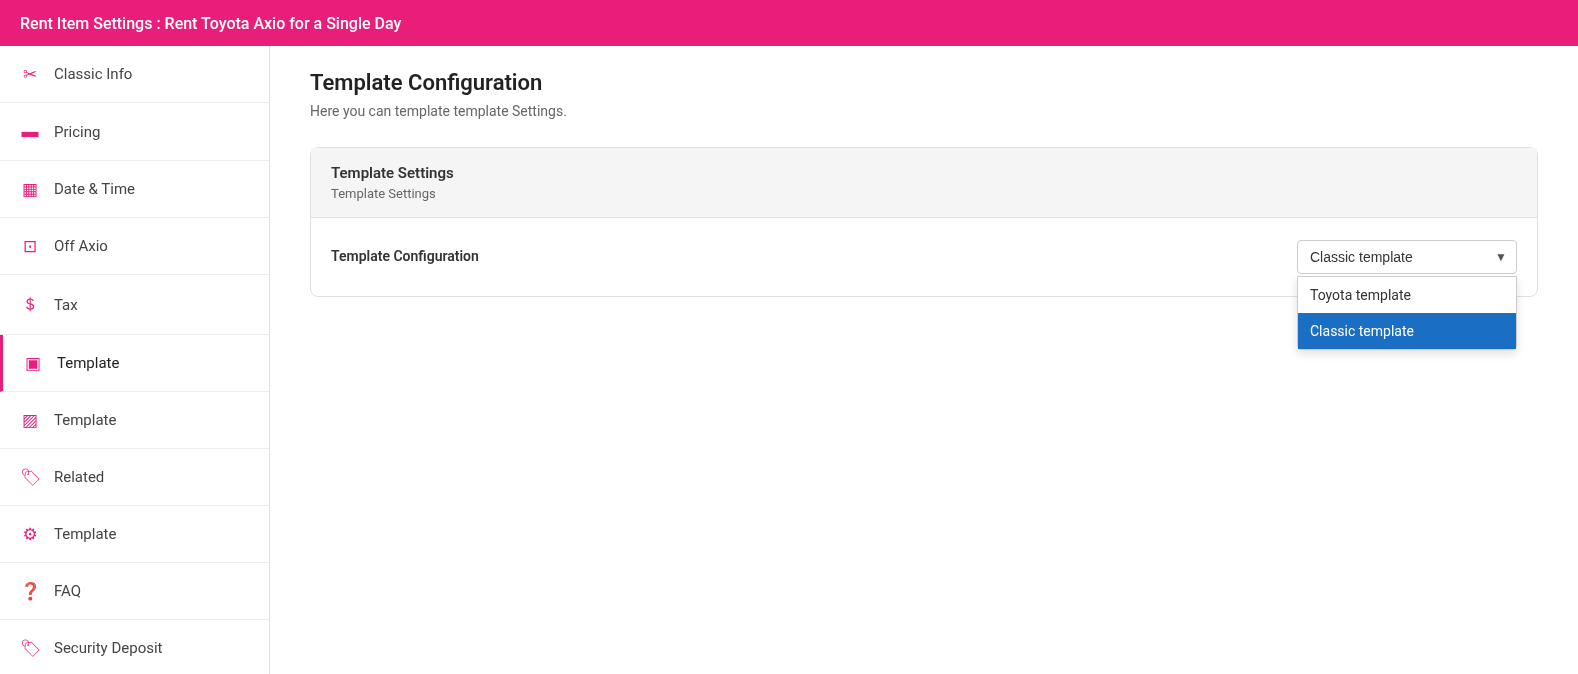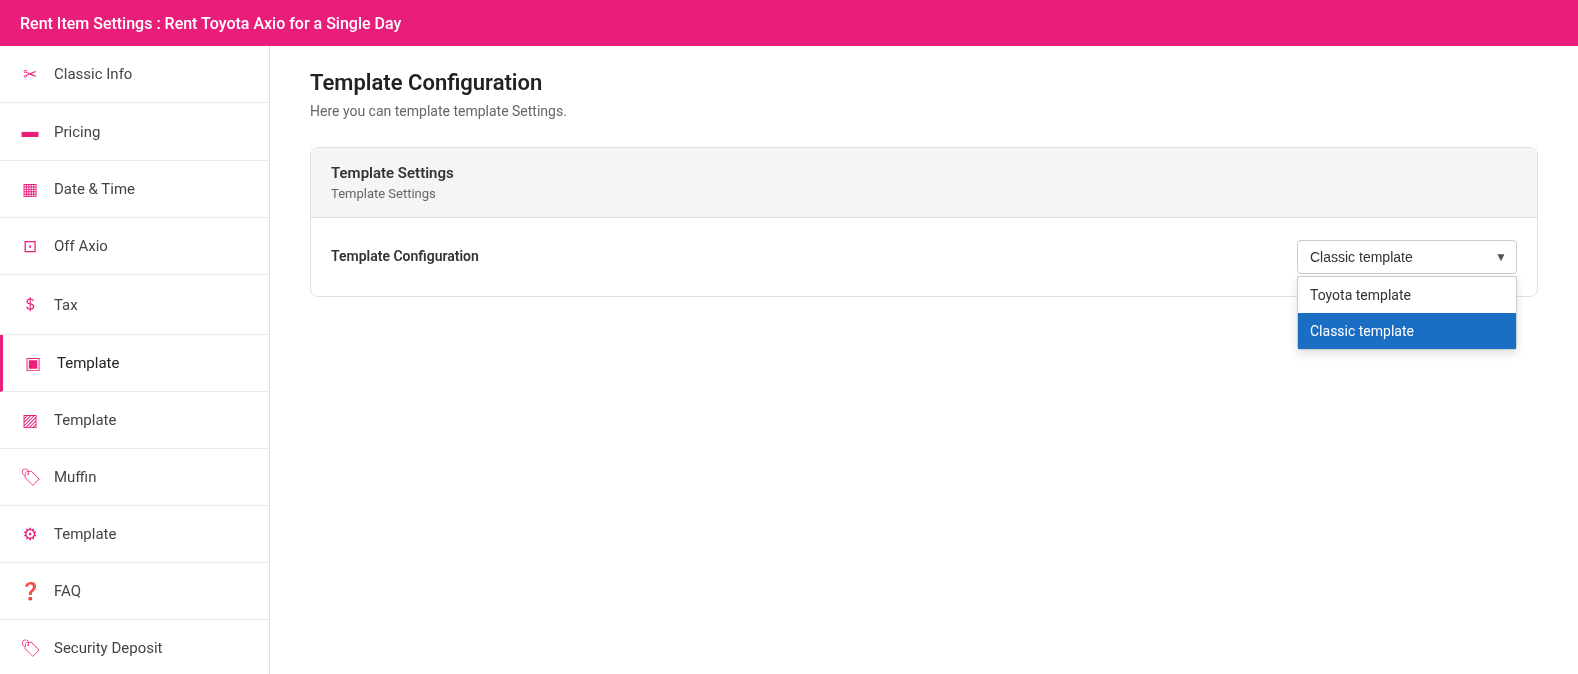--- a/index.html
+++ b/index.html
@@ -198,21 +198,21 @@
       <div class="sidebar-item active">
         <span class="sidebar-icon" style="color: rgb(233, 30, 122);">▣</span>
         <span>Template</span>
       </div>
       <div class="sidebar-item">
         <span class="sidebar-icon" style="color: rgb(233, 30, 122);">▨</span>
         <span>Template</span>
       </div>
       <div class="sidebar-item">
         <span class="sidebar-icon" style="color: rgb(233, 30, 122);">🏷</span>
-        <span>Muffin</span>
+        <span>Related</span>
       </div>
       <div class="sidebar-item">
         <span class="sidebar-icon" style="color: rgb(233, 30, 122);">⚙</span>
         <span>Template</span>
       </div>
       <div class="sidebar-item">
         <span class="sidebar-icon" style="color: rgb(233, 30, 122);">❓</span>
         <span>FAQ</span>
       </div>
       <div class="sidebar-item">

